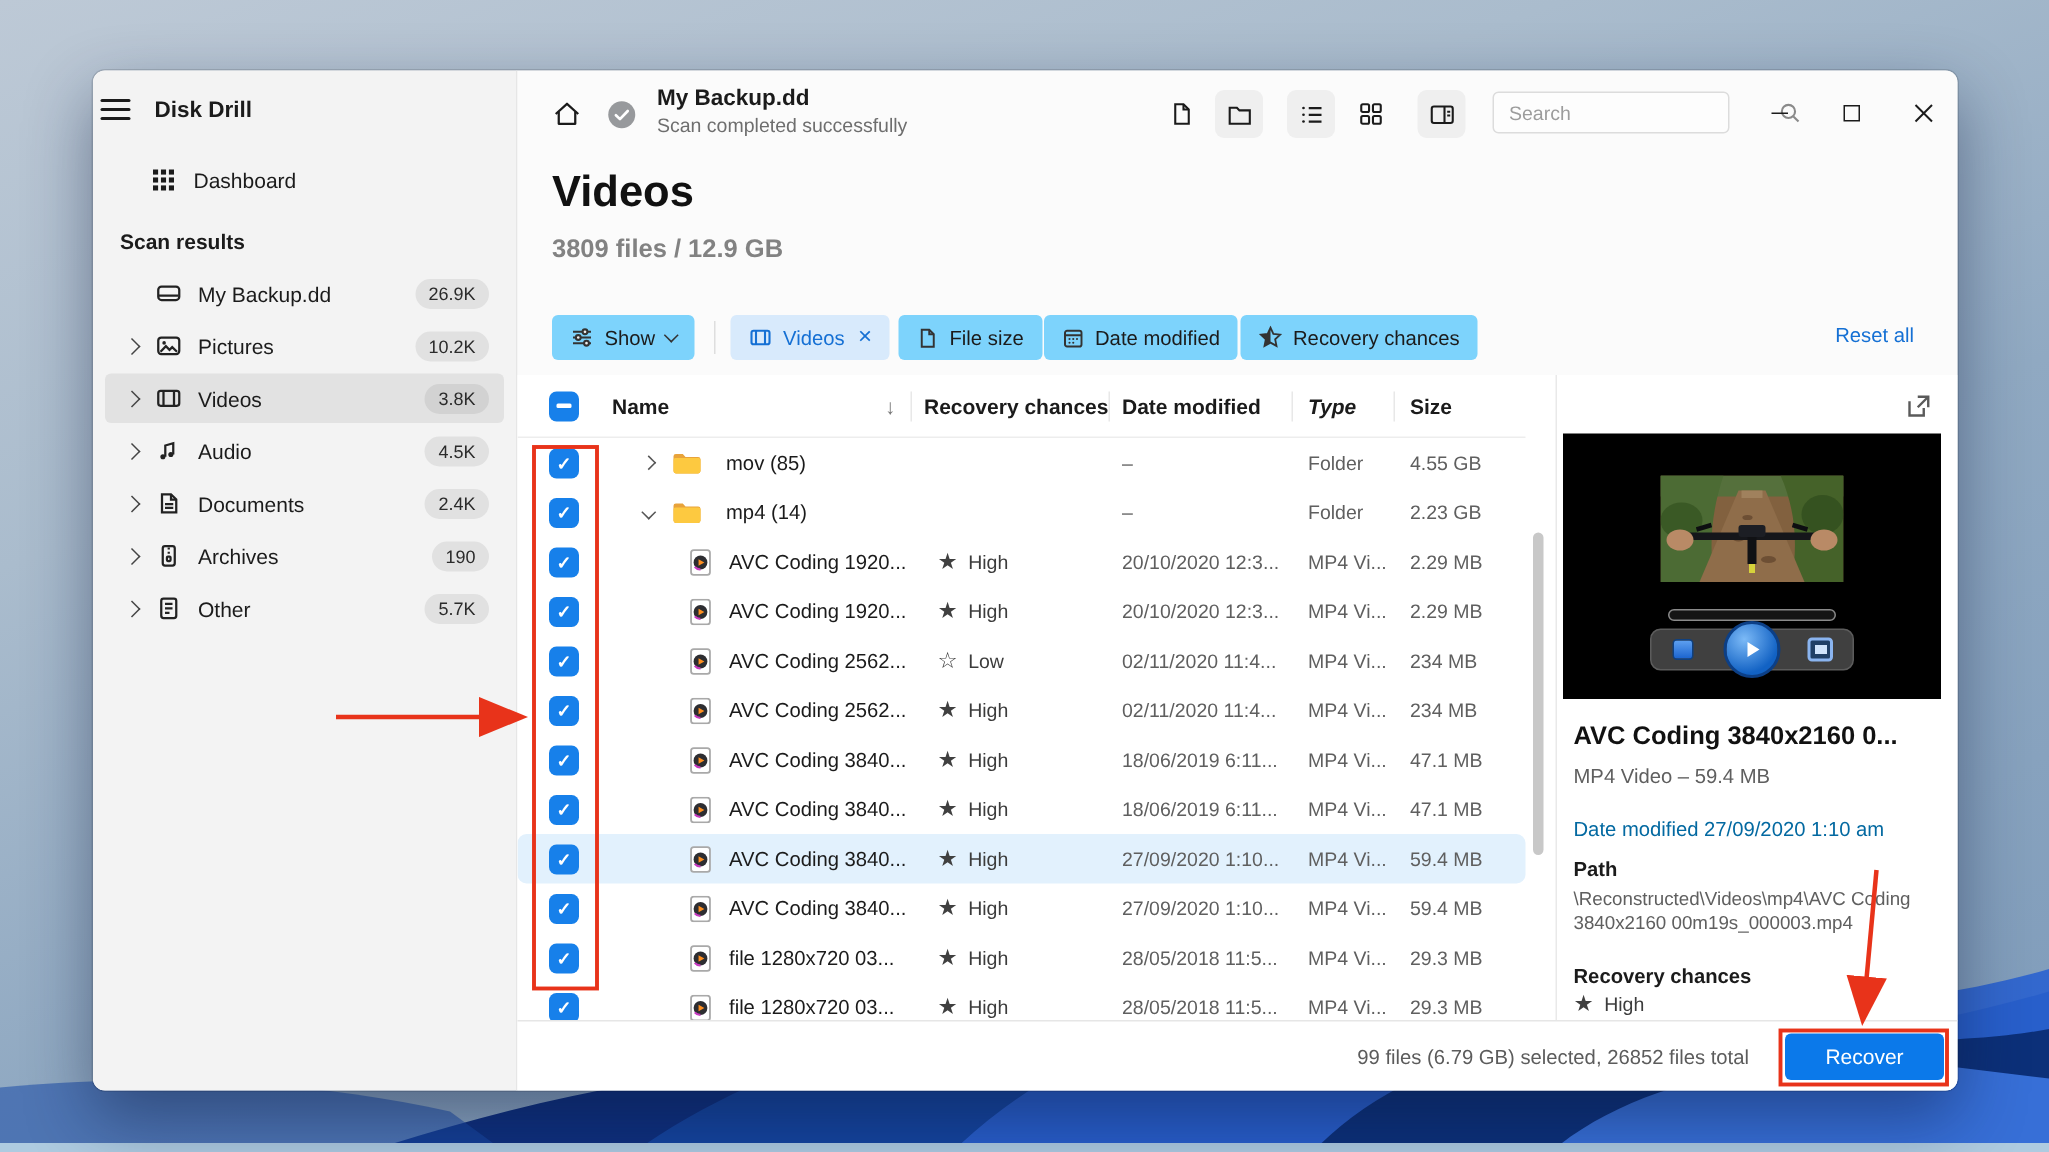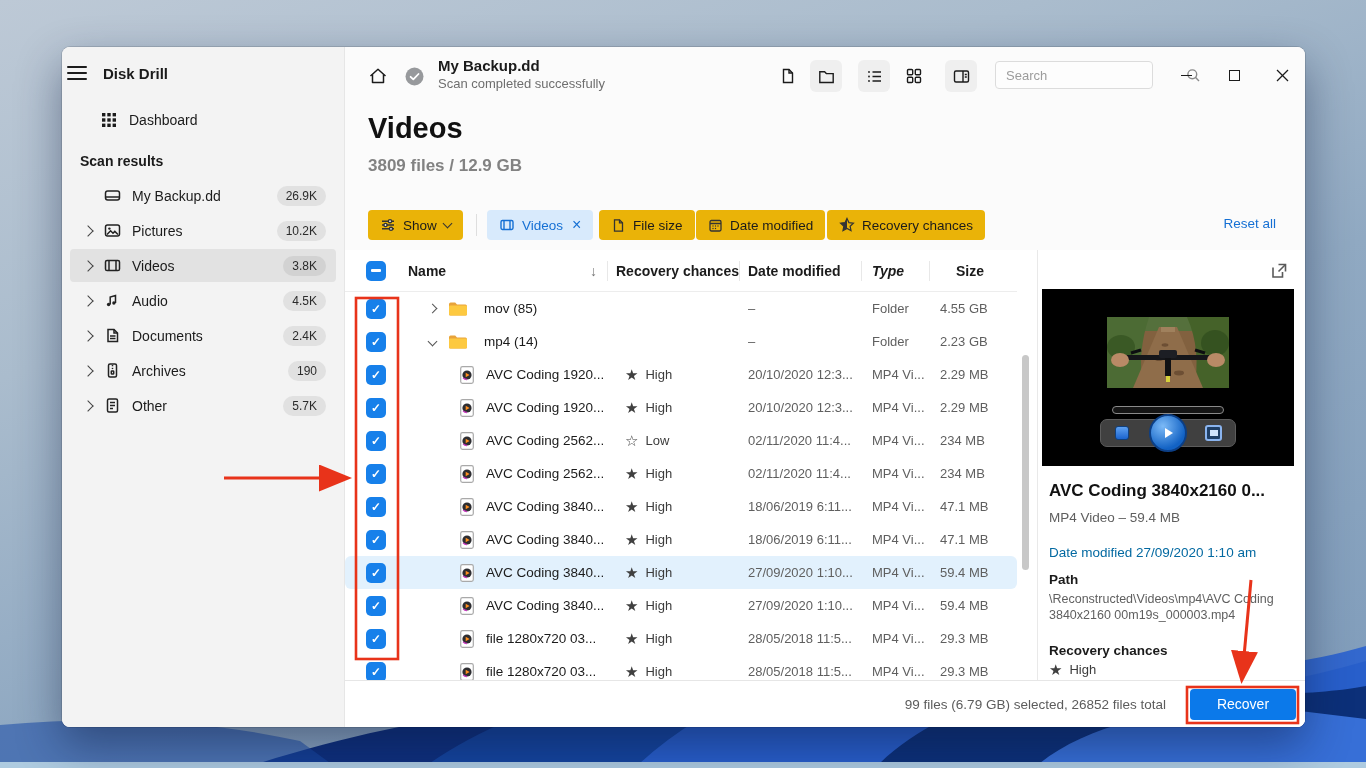--- a/index.html
+++ b/index.html
@@ -58,42 +58,42 @@
   .search-glyph { margin-right:8px; display:flex; }
   .winctl { position:absolute; top:14px; width:30px; height:28px; display:flex; align-items:center; justify-content:center; cursor:pointer; }
   .min-glyph { width:11px; border-top:1.3px solid #1b1b1b; }
   .max-glyph { width:11px; height:11px; border:1.3px solid #1b1b1b; }
 
   .title-sec { position:absolute; left:0; top:57px; width:960px; height:103px; }
   .page-title { position:absolute; left:23px; top:8px; font-size:29px; font-weight:bold; color:#111; }
   .page-sub { position:absolute; left:23px; top:52px; font-size:17px; font-weight:bold; color:#828282; }
 
   .filterbar { position:absolute; left:0; top:160px; width:960px; height:43px; }
-  .fbtn, .chip { position:absolute; top:3px; height:30px; display:flex; align-items:center; border-radius:4px; font-size:13.5px; color:#1b1b1b; cursor:pointer; background:#eab308; padding:0 12px; gap:7px; }
+  .fbtn, .chip { position:absolute; top:3px; height:30px; display:flex; align-items:center; border-radius:4px; font-size:13.5px; color:#1b1b1b; cursor:pointer; background:#7dd3fc; padding:0 12px; gap:7px; }
   .chip.active { background:#d8eafc; color:#1570d4; }
   .chip-x { font-size:16px; color:#1570d4; margin-left:2px; line-height:1; }
   .chip-x::before { content:"×"; }
   .f-divider { position:absolute; left:131px; top:7px; width:1px; height:22px; background:#dedede; }
   .chev-down { width:7px; height:7px; border-right:1.6px solid #333; border-bottom:1.6px solid #333; transform:rotate(45deg); margin-top:-4px; }
   .reset-all { position:absolute; right:29px; top:9px; font-size:13.5px; color:#1570d4; cursor:pointer;text-align:center; }
 
   .content { position:absolute; left:0; top:203px; width:960px; height:430px; background:#fff; }
   .vdivider { position:absolute; left:692px; top:0; width:1px; height:430px; background:#e9e9e9; }
 
   
   .table { position:absolute; left:0; top:0; width:692px; height:430px; overflow:hidden; }
   .thead { position:relative; height:42px; display:flex; align-items:center; border-bottom:1px solid #ededed; width:672px; font-weight:bold; font-size:14px; color:#1b1b1b; }
   .th-cb { width:56px; padding-left:21px; }
   .th-name { width:206px; padding-left:7px; display:flex; align-items:center; }
   .sort-arrow { margin-left:auto; margin-right:10px; color:#777; font-weight:normal; font-size:14px; }
   .sort-arrow::before { content:"↓"; }
   .th-rec { width:132px; padding-left:9px; }
   .th-date { width:122px; padding-left:9px; }
   .th-type { width:68px; padding-left:11px;font-style:italic; }
-  .th-size { width:88px; padding-left:27px; }
+  .th-size { width:88px; padding-left:11px; }
   .th-sep { position:absolute; top:11px; width:1px; height:20px; background:#e8e8e8; }
   .rows { height:388px; overflow:hidden; }
   .trow { display:flex; align-items:center; height:33px; width:672px; font-size:13px; color:#1b1b1b; cursor:default; }
   .trow.selected { background:#e2f1fd; border-radius:6px; }
   .cell-cb { width:56px; padding-left:21px; }
   .cb { width:20px; height:20px; border-radius:5px; background:#1780ea; display:flex; align-items:center; justify-content:center; cursor:pointer; }
   .cb::after { content:"✓"; color:#fff; font-size:12px; font-weight:bold; }
   .cb.ind::after { content:""; width:10px; height:2.6px; background:#fff; border-radius:1px; }
   .cell-name { width:206px; display:flex; align-items:center; overflow:hidden; }
   .chev { width:7px; height:7px; border-right:1.5px solid #555; border-top:1.5px solid #555; transform:rotate(45deg); margin-left:28px; flex:0 0 auto; }

